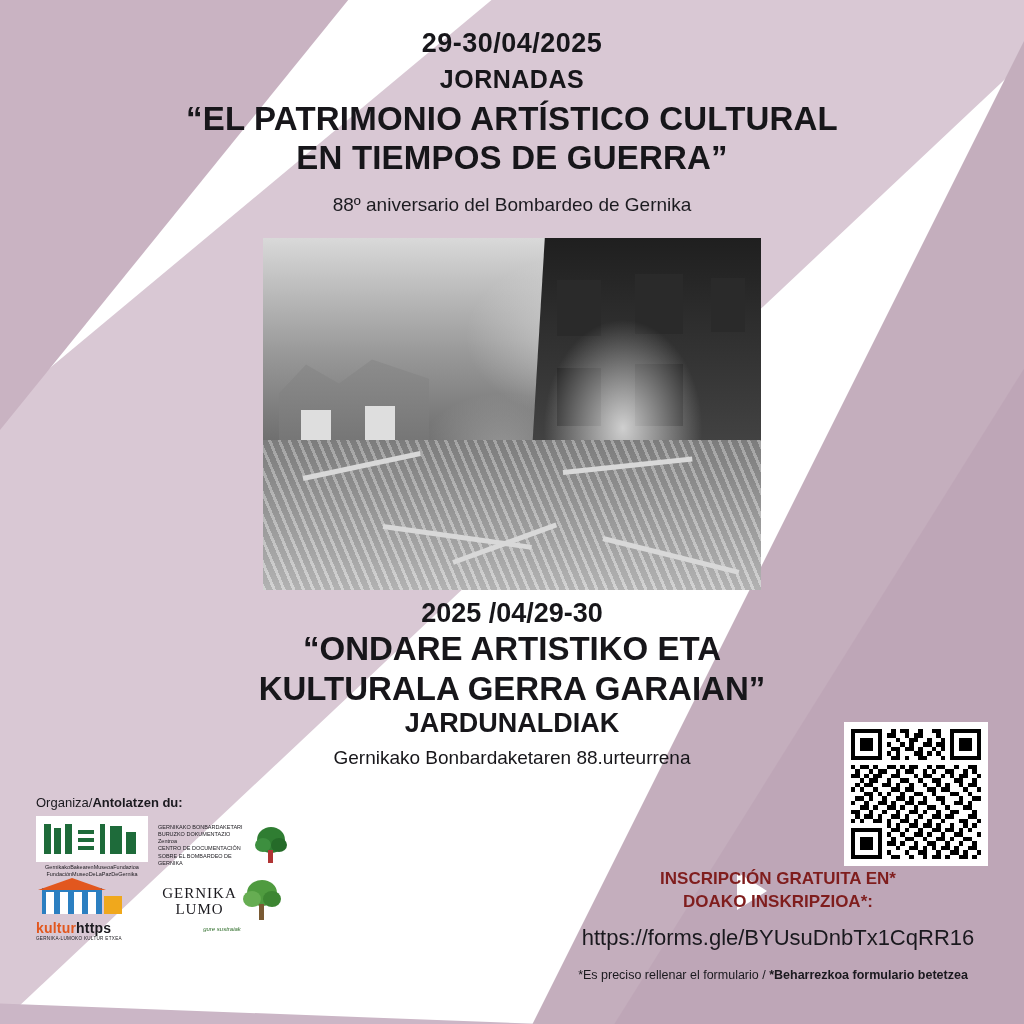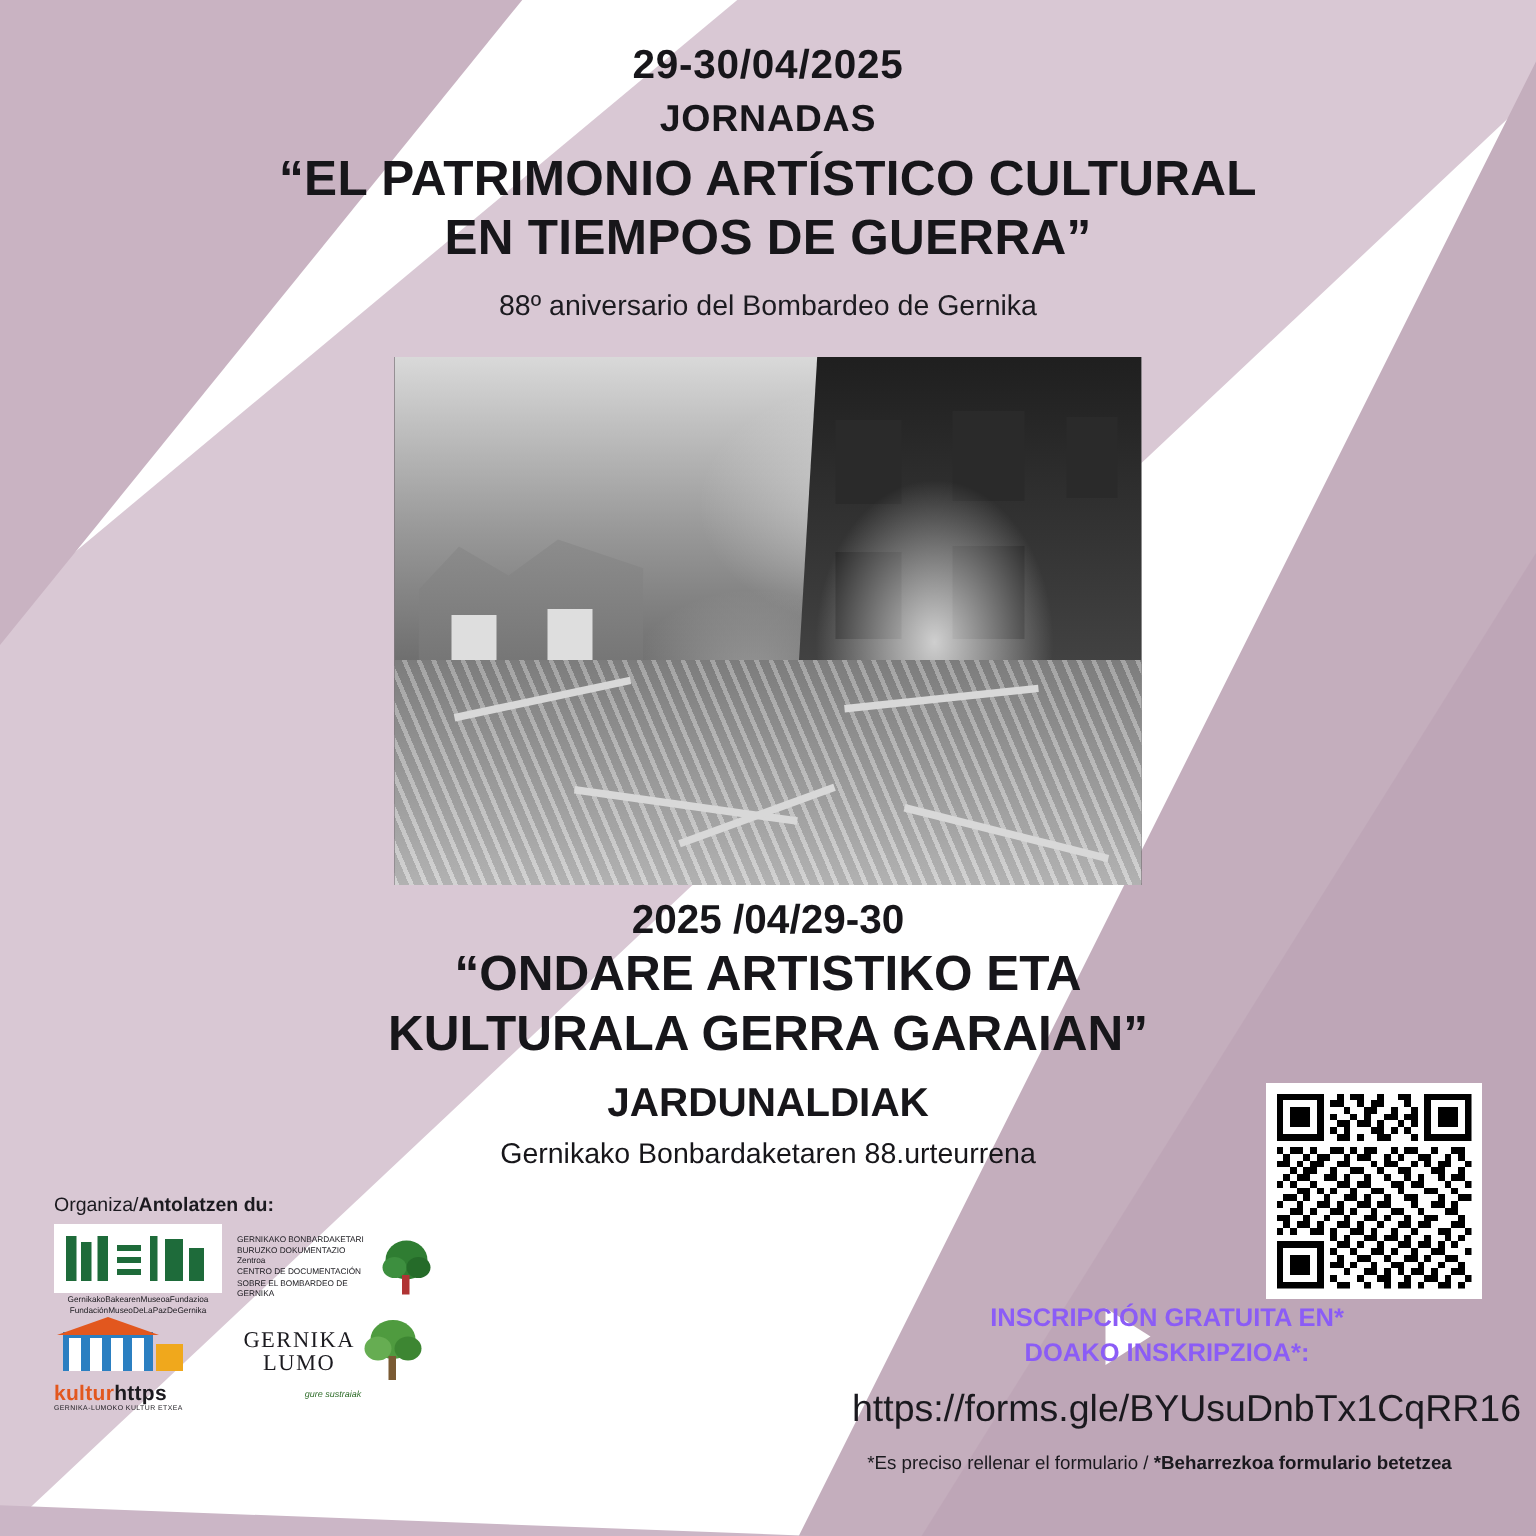--- a/index.html
+++ b/index.html
@@ -112,21 +112,21 @@
     background:radial-gradient(ellipse 110px 150px at 50% 50%, rgba(255,255,255,.75), rgba(255,255,255,0) 72%);
   }
   .beam { position:absolute; background:#d8d8d8; height:5px; transform-origin:left center; }
 
   
   .eu-block {
     position:absolute; top:598px; left:0; width:1024px; text-align:center; color:#17161a;
   }
   .date-eu { font-size:27px; font-weight:bold; }
   .title-eu { font-size:33px; font-weight:bold; line-height:1.2; }
-  .jardunaldiak { font-size:27px; font-weight:bold; margin-top:12px; }
+  .jardunaldiak { font-size:27px; font-weight:bold; }
   .subtitle-eu { font-size:19px; margin-top:8px; }
 
   
   .logos { position:absolute; left:36px; top:795px; width:330px; color:#1b1a1f; }
   .logo-head { font-size:13px; margin-bottom:6px; }
   .logo-head b { font-weight:bold; }
   .logo-row { display:flex; align-items:center; gap:10px; }
 
   .logo-museo {
     width:112px; height:46px; background:#ffffff; position:relative;
@@ -159,26 +159,26 @@
   .qr { width:100%; height:100%; }
   .play-tri {
     position:absolute; right:257px; top:872px;
     width:0;height:0;
     border-top:19px solid transparent;
     border-bottom:19px solid transparent;
     border-left:30px solid #ffffff;
   }
   .inscription {
     position:absolute; right:36px; top:868px; width:420px; text-align:center;
-    color:#8b5cf6;
+    color:#7f1d1d;
   }
   .ins-1 { font-size:17px; font-weight:bold; line-height:1.35; }
   .link {
     position:absolute; right:36px; top:925px; width:420px; text-align:center;
-    font-size:25px; color:#1a191e;
+    font-size:22px; color:#1a191e;
   }
   .note {
     position:absolute; right:36px; top:968px; width:430px; text-align:center;
     font-size:12.5px; color:#1a191e;
   }
   .note b { font-weight:bold; }
 </style>
 </head>
 <body>
 

